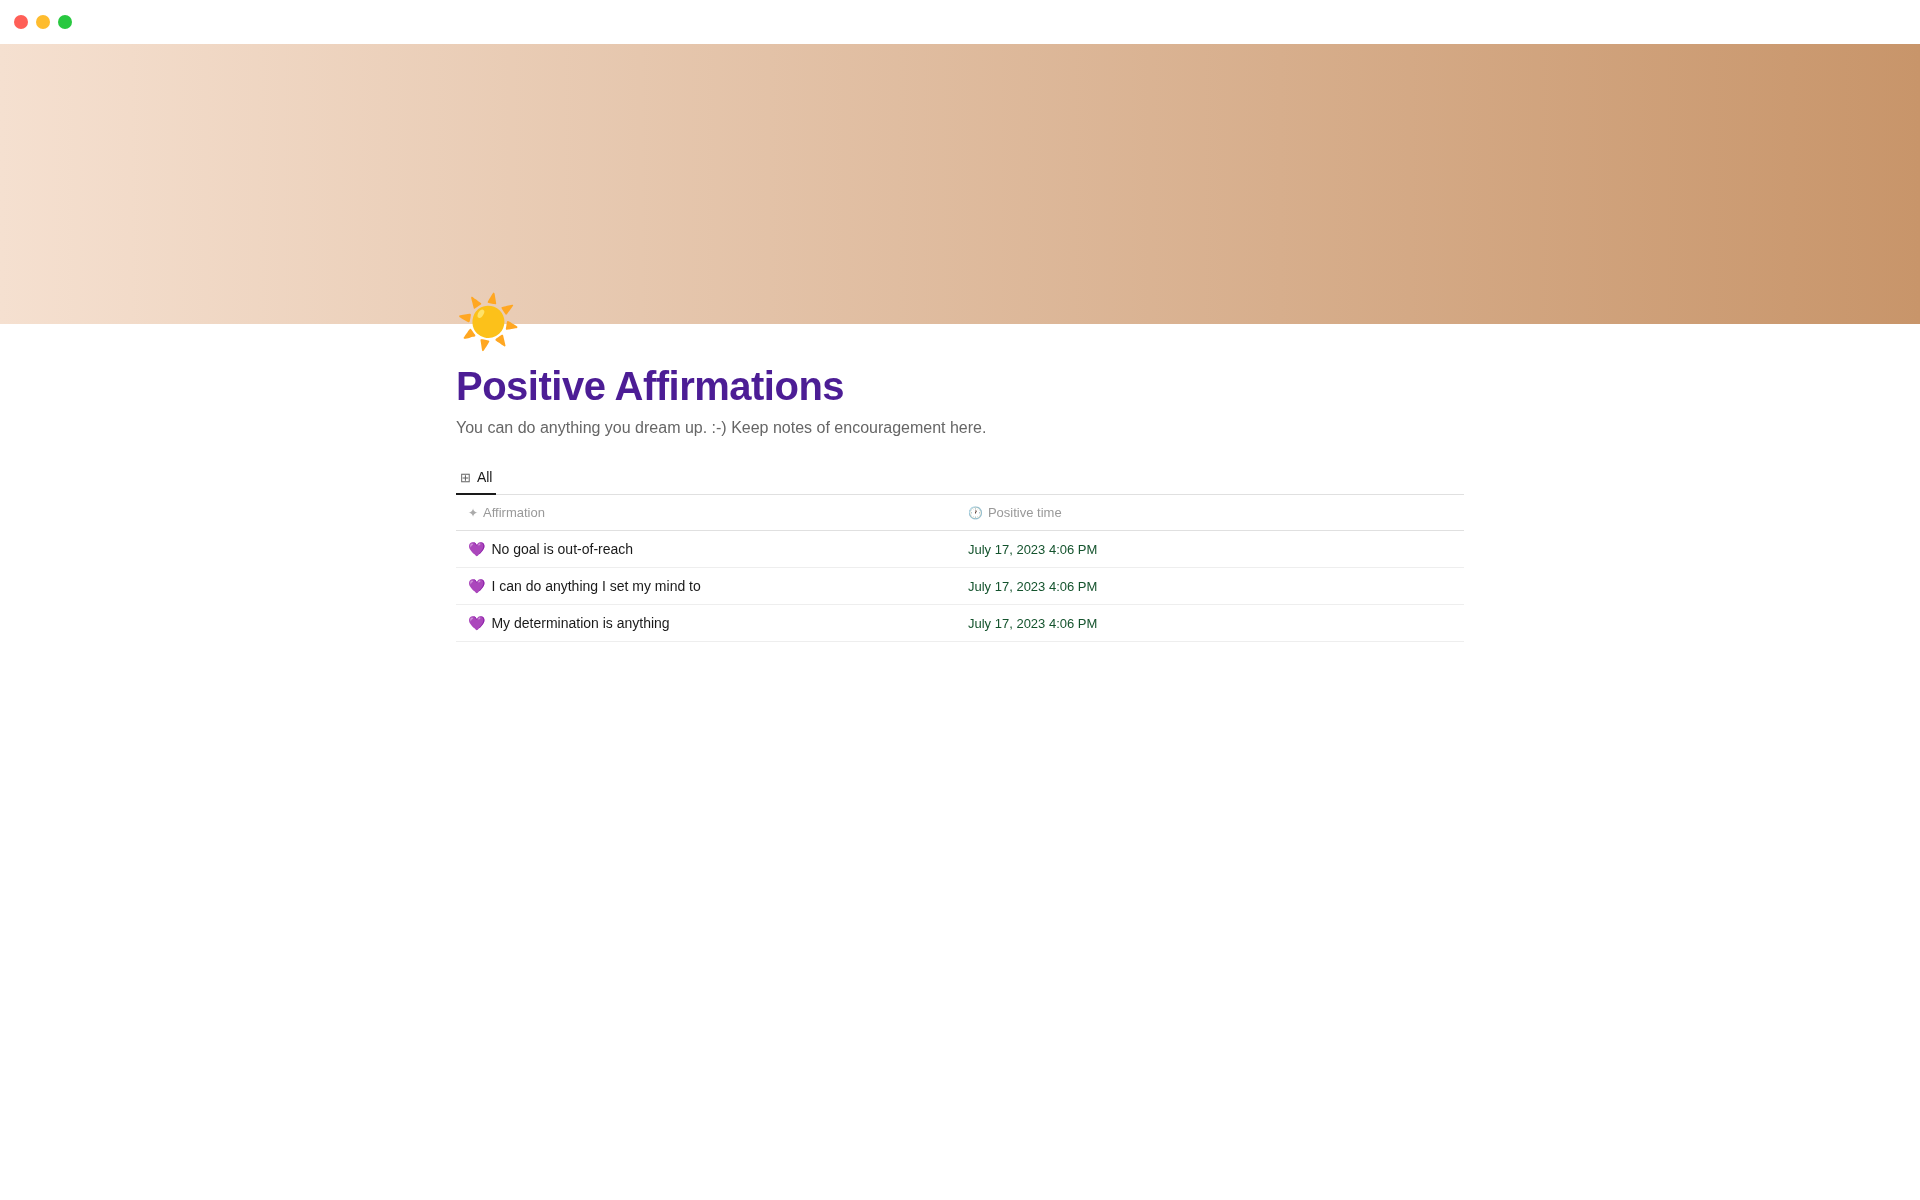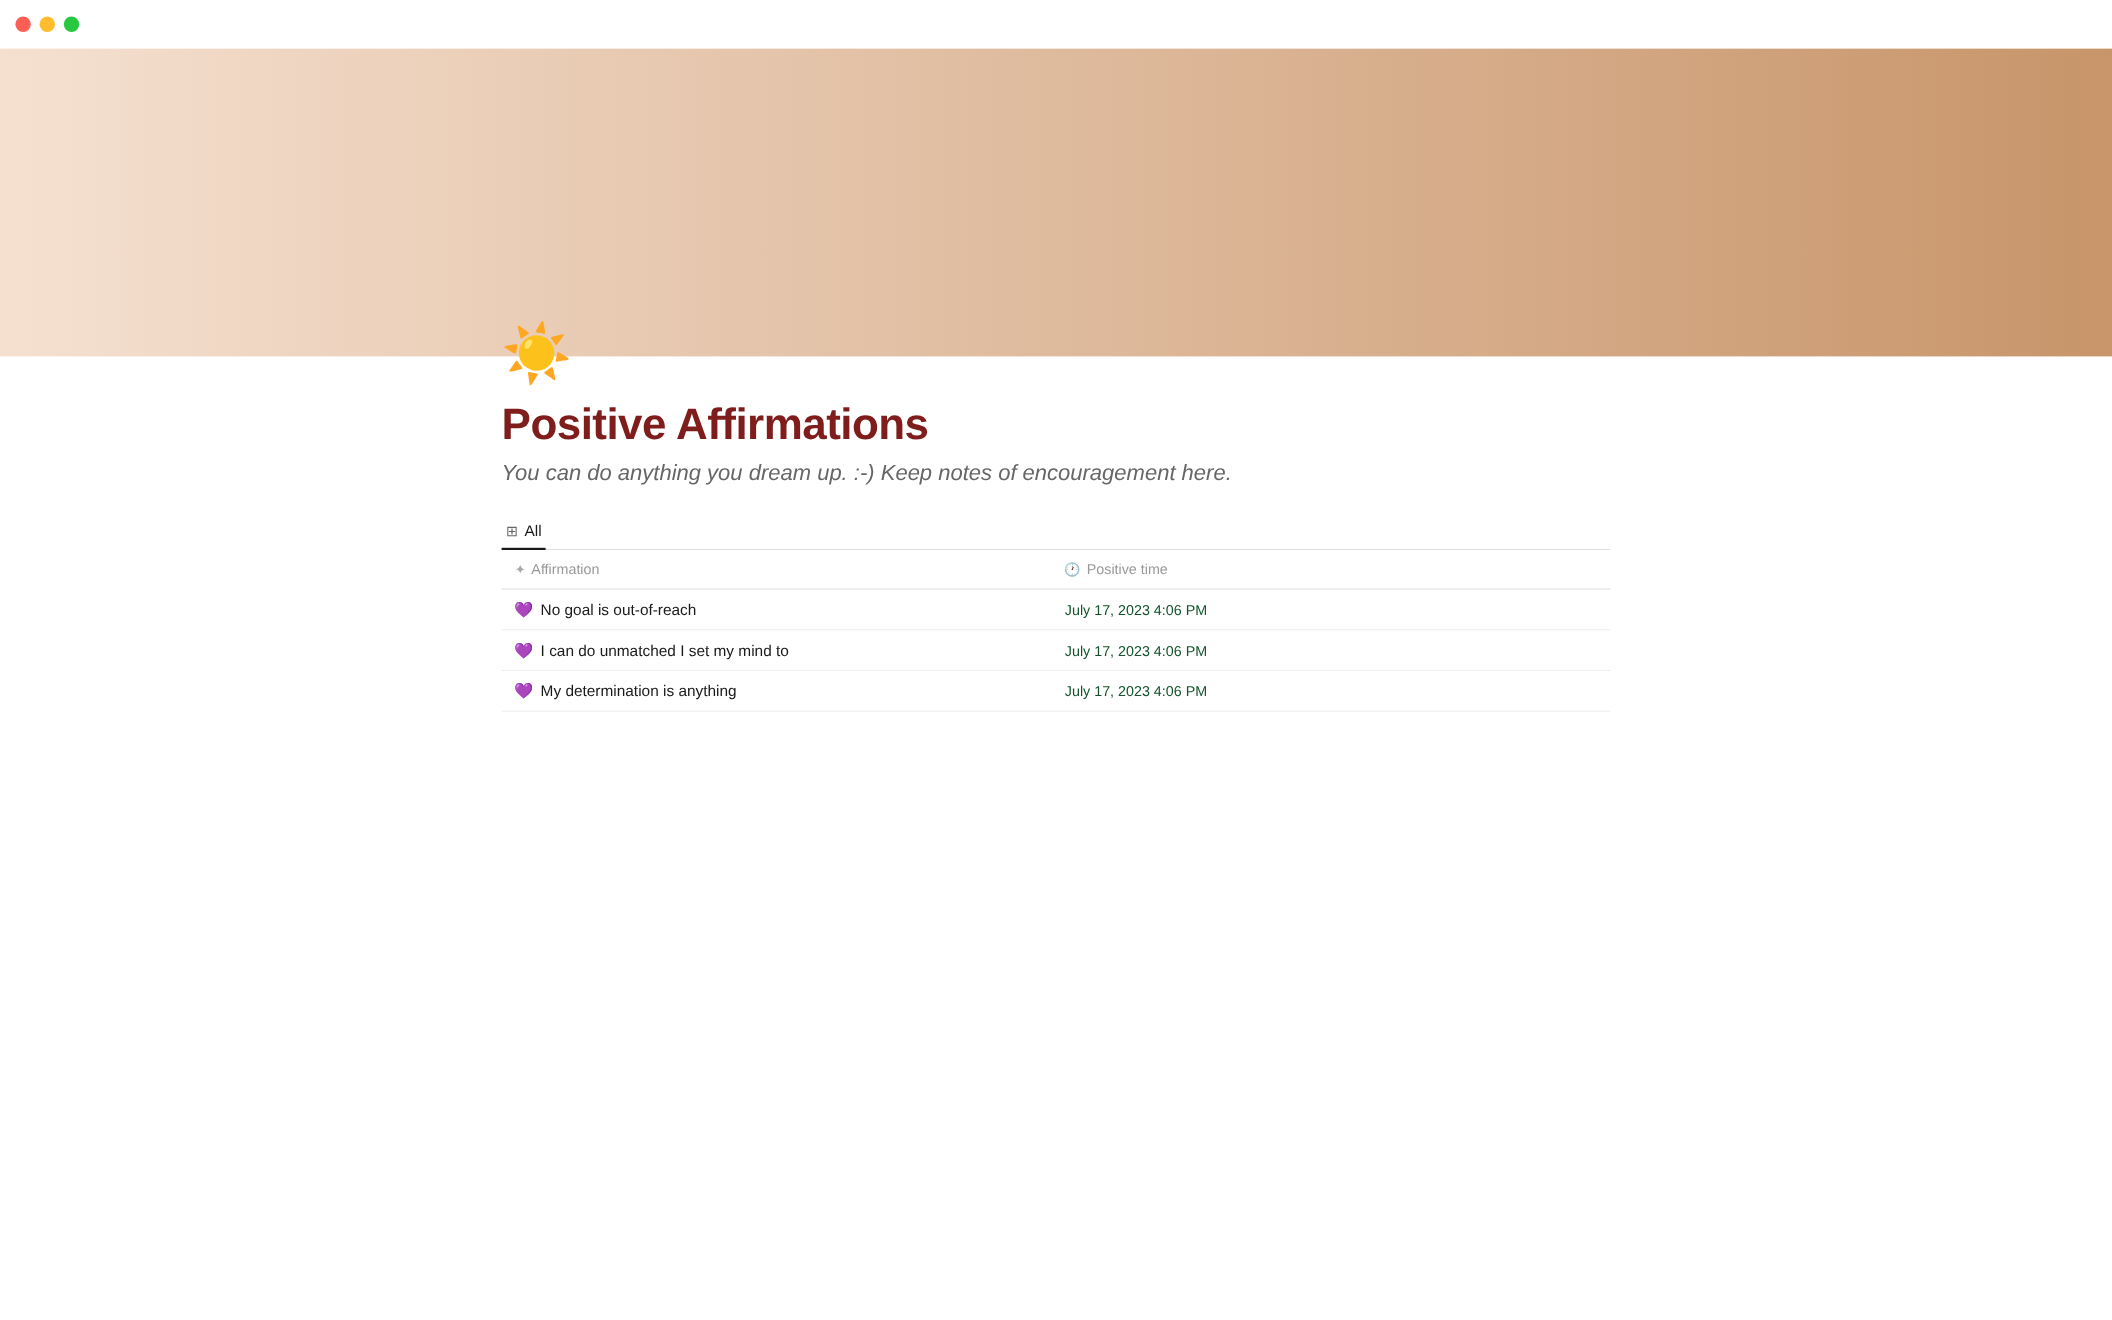--- a/index.html
+++ b/index.html
@@ -60,30 +60,29 @@
       display: block;
       position: relative;
       z-index: 5;
       line-height: 1;
       margin-bottom: 16px;
     }
 
     .page-title {
       font-size: 40px;
       font-weight: 700;
-      color: #7f1d1d;
+      color: #4c1d95;
       margin-bottom: 10px;
       letter-spacing: -0.5px;
     }
 
     .page-description {
-      font-size: 20px;
+      font-size: 16px;
       color: #666666;
       margin-bottom: 24px;
-      font-style: italic;
     }
 
     
     .tabs-row {
       display: flex;
       align-items: center;
       border-bottom: 1px solid #e0e0e0;
       margin-bottom: 0;
     }
 
@@ -221,21 +220,21 @@
             <span>No goal is out-of-reach</span>
           </div>
         </td>
         <td>July 17, 2023 4:06 PM</td>
         <td></td>
       </tr>
       <tr class="table-row">
         <td>
           <div class="cell-content">
             <span class="heart-icon">💜</span>
-            <span>I can do unmatched I set my mind to</span>
+            <span>I can do anything I set my mind to</span>
           </div>
         </td>
         <td>July 17, 2023 4:06 PM</td>
         <td></td>
       </tr>
       <tr class="table-row">
         <td>
           <div class="cell-content">
             <span class="heart-icon">💜</span>
             <span>My determination is anything</span>

